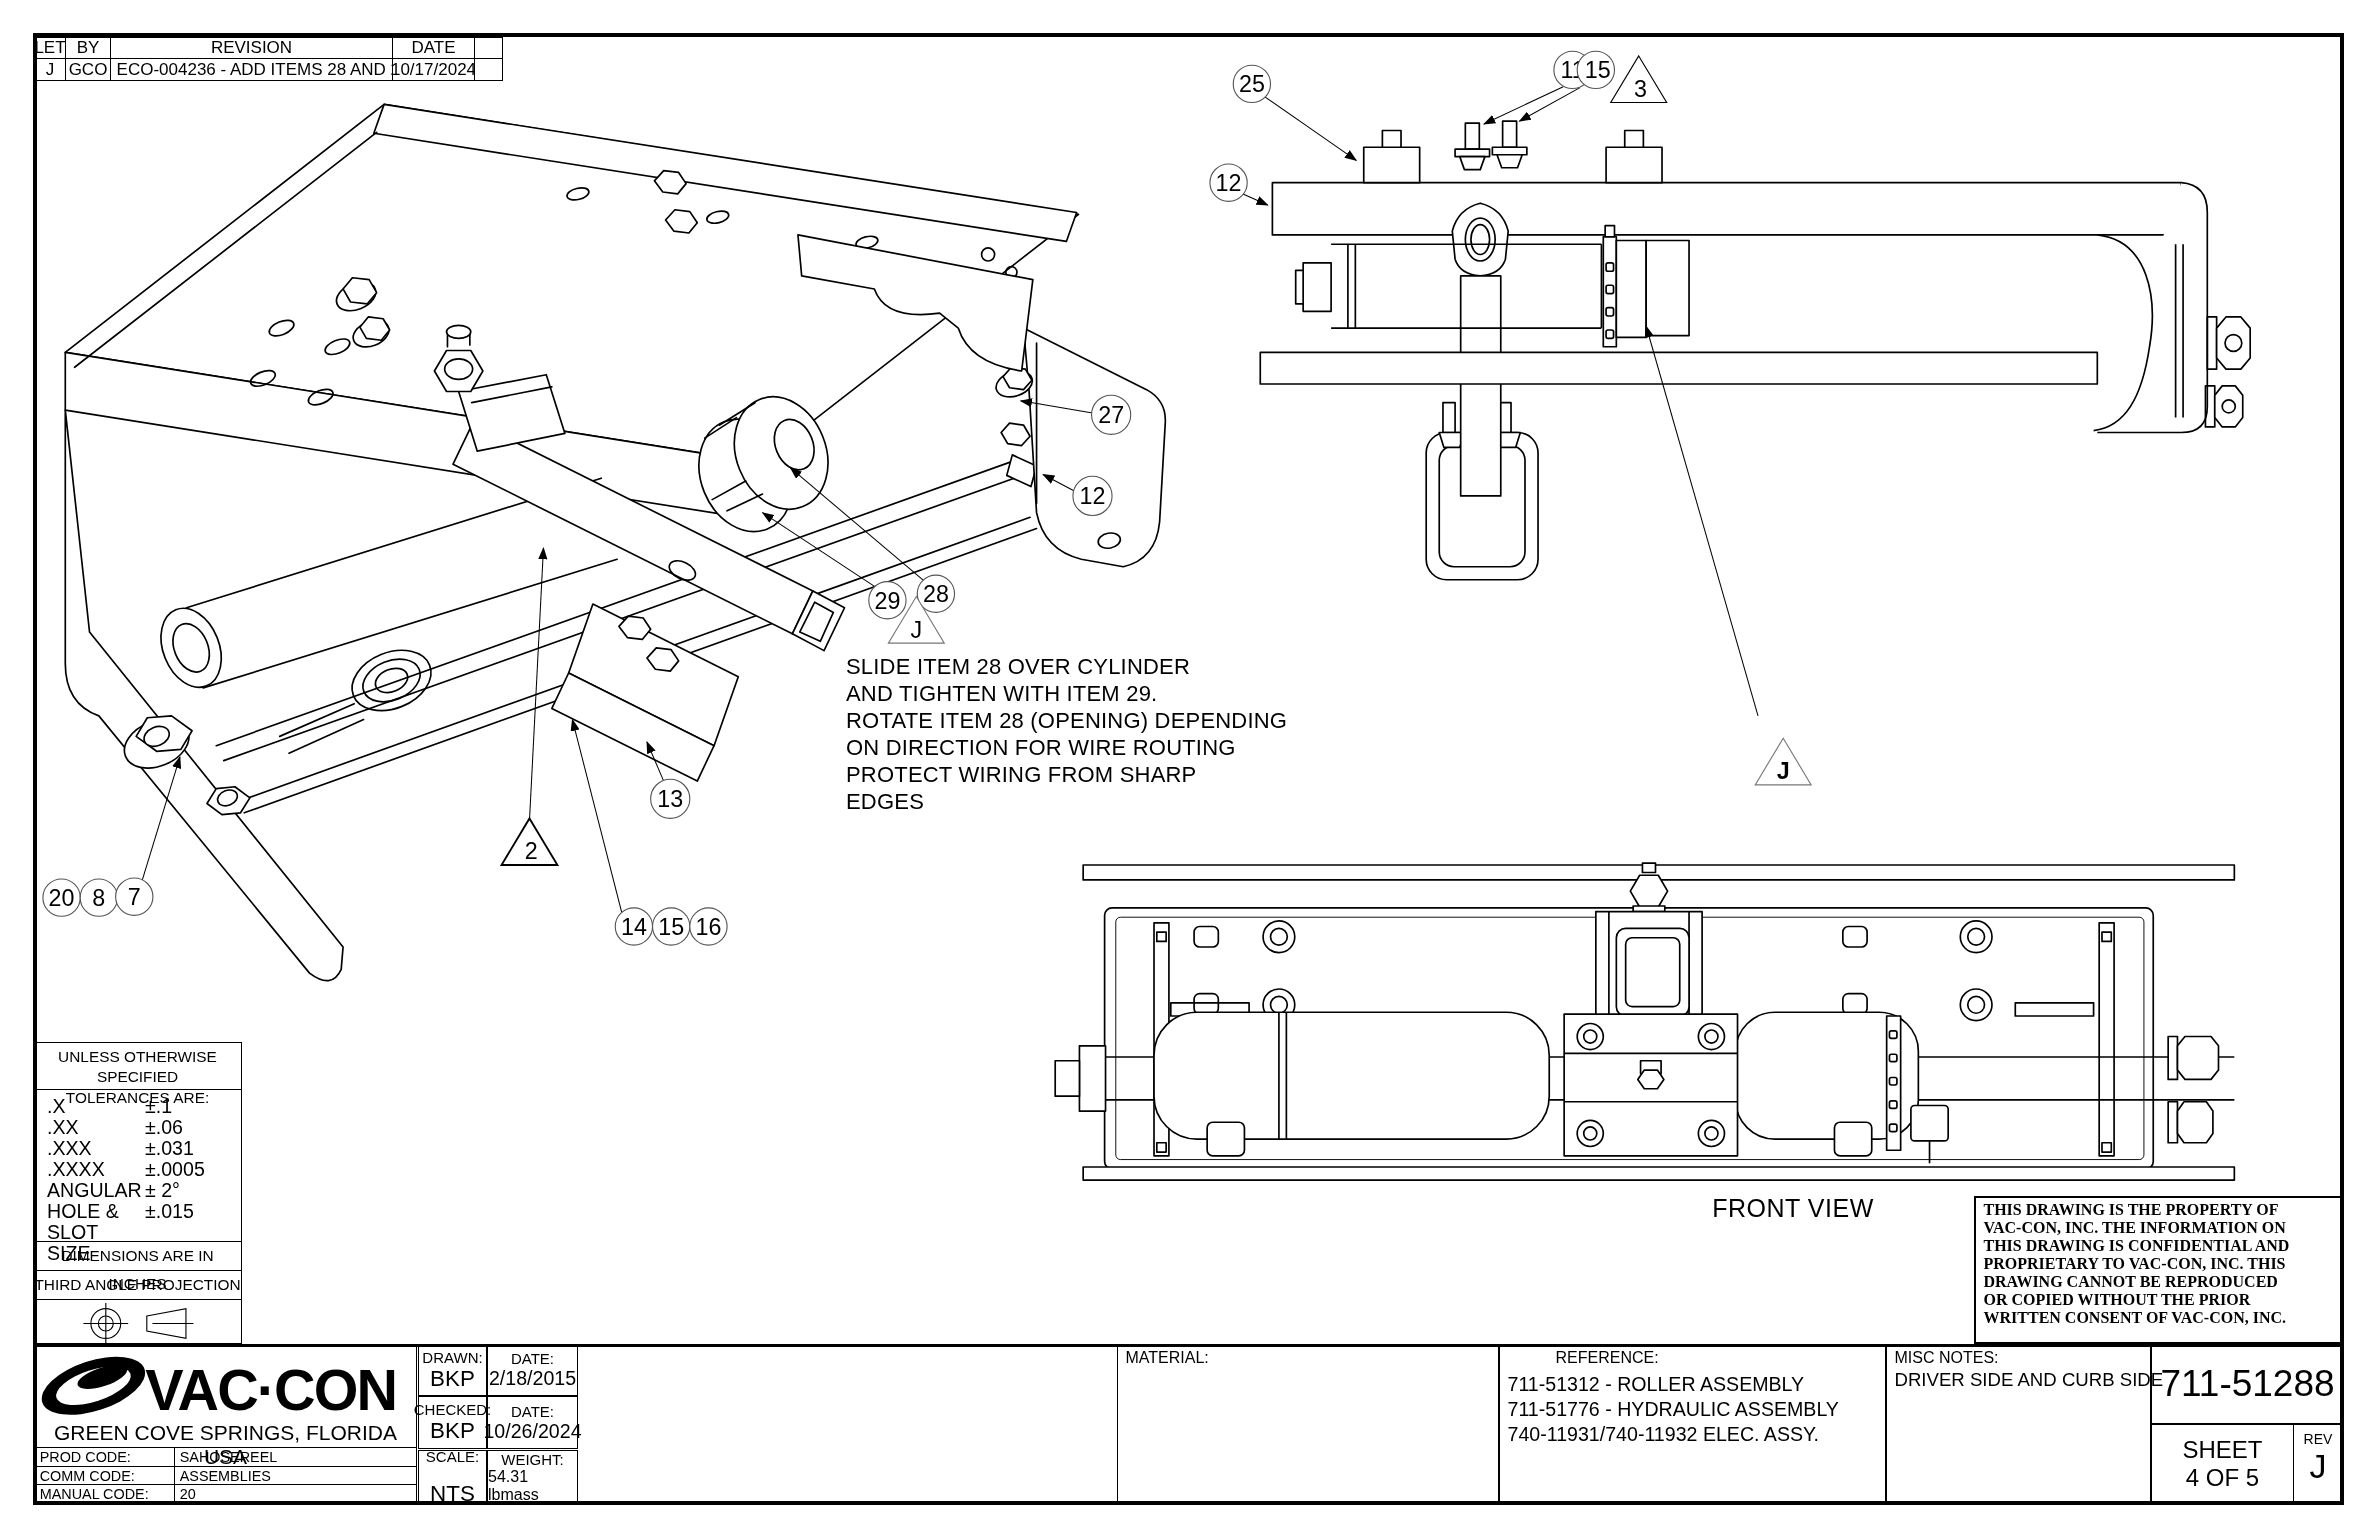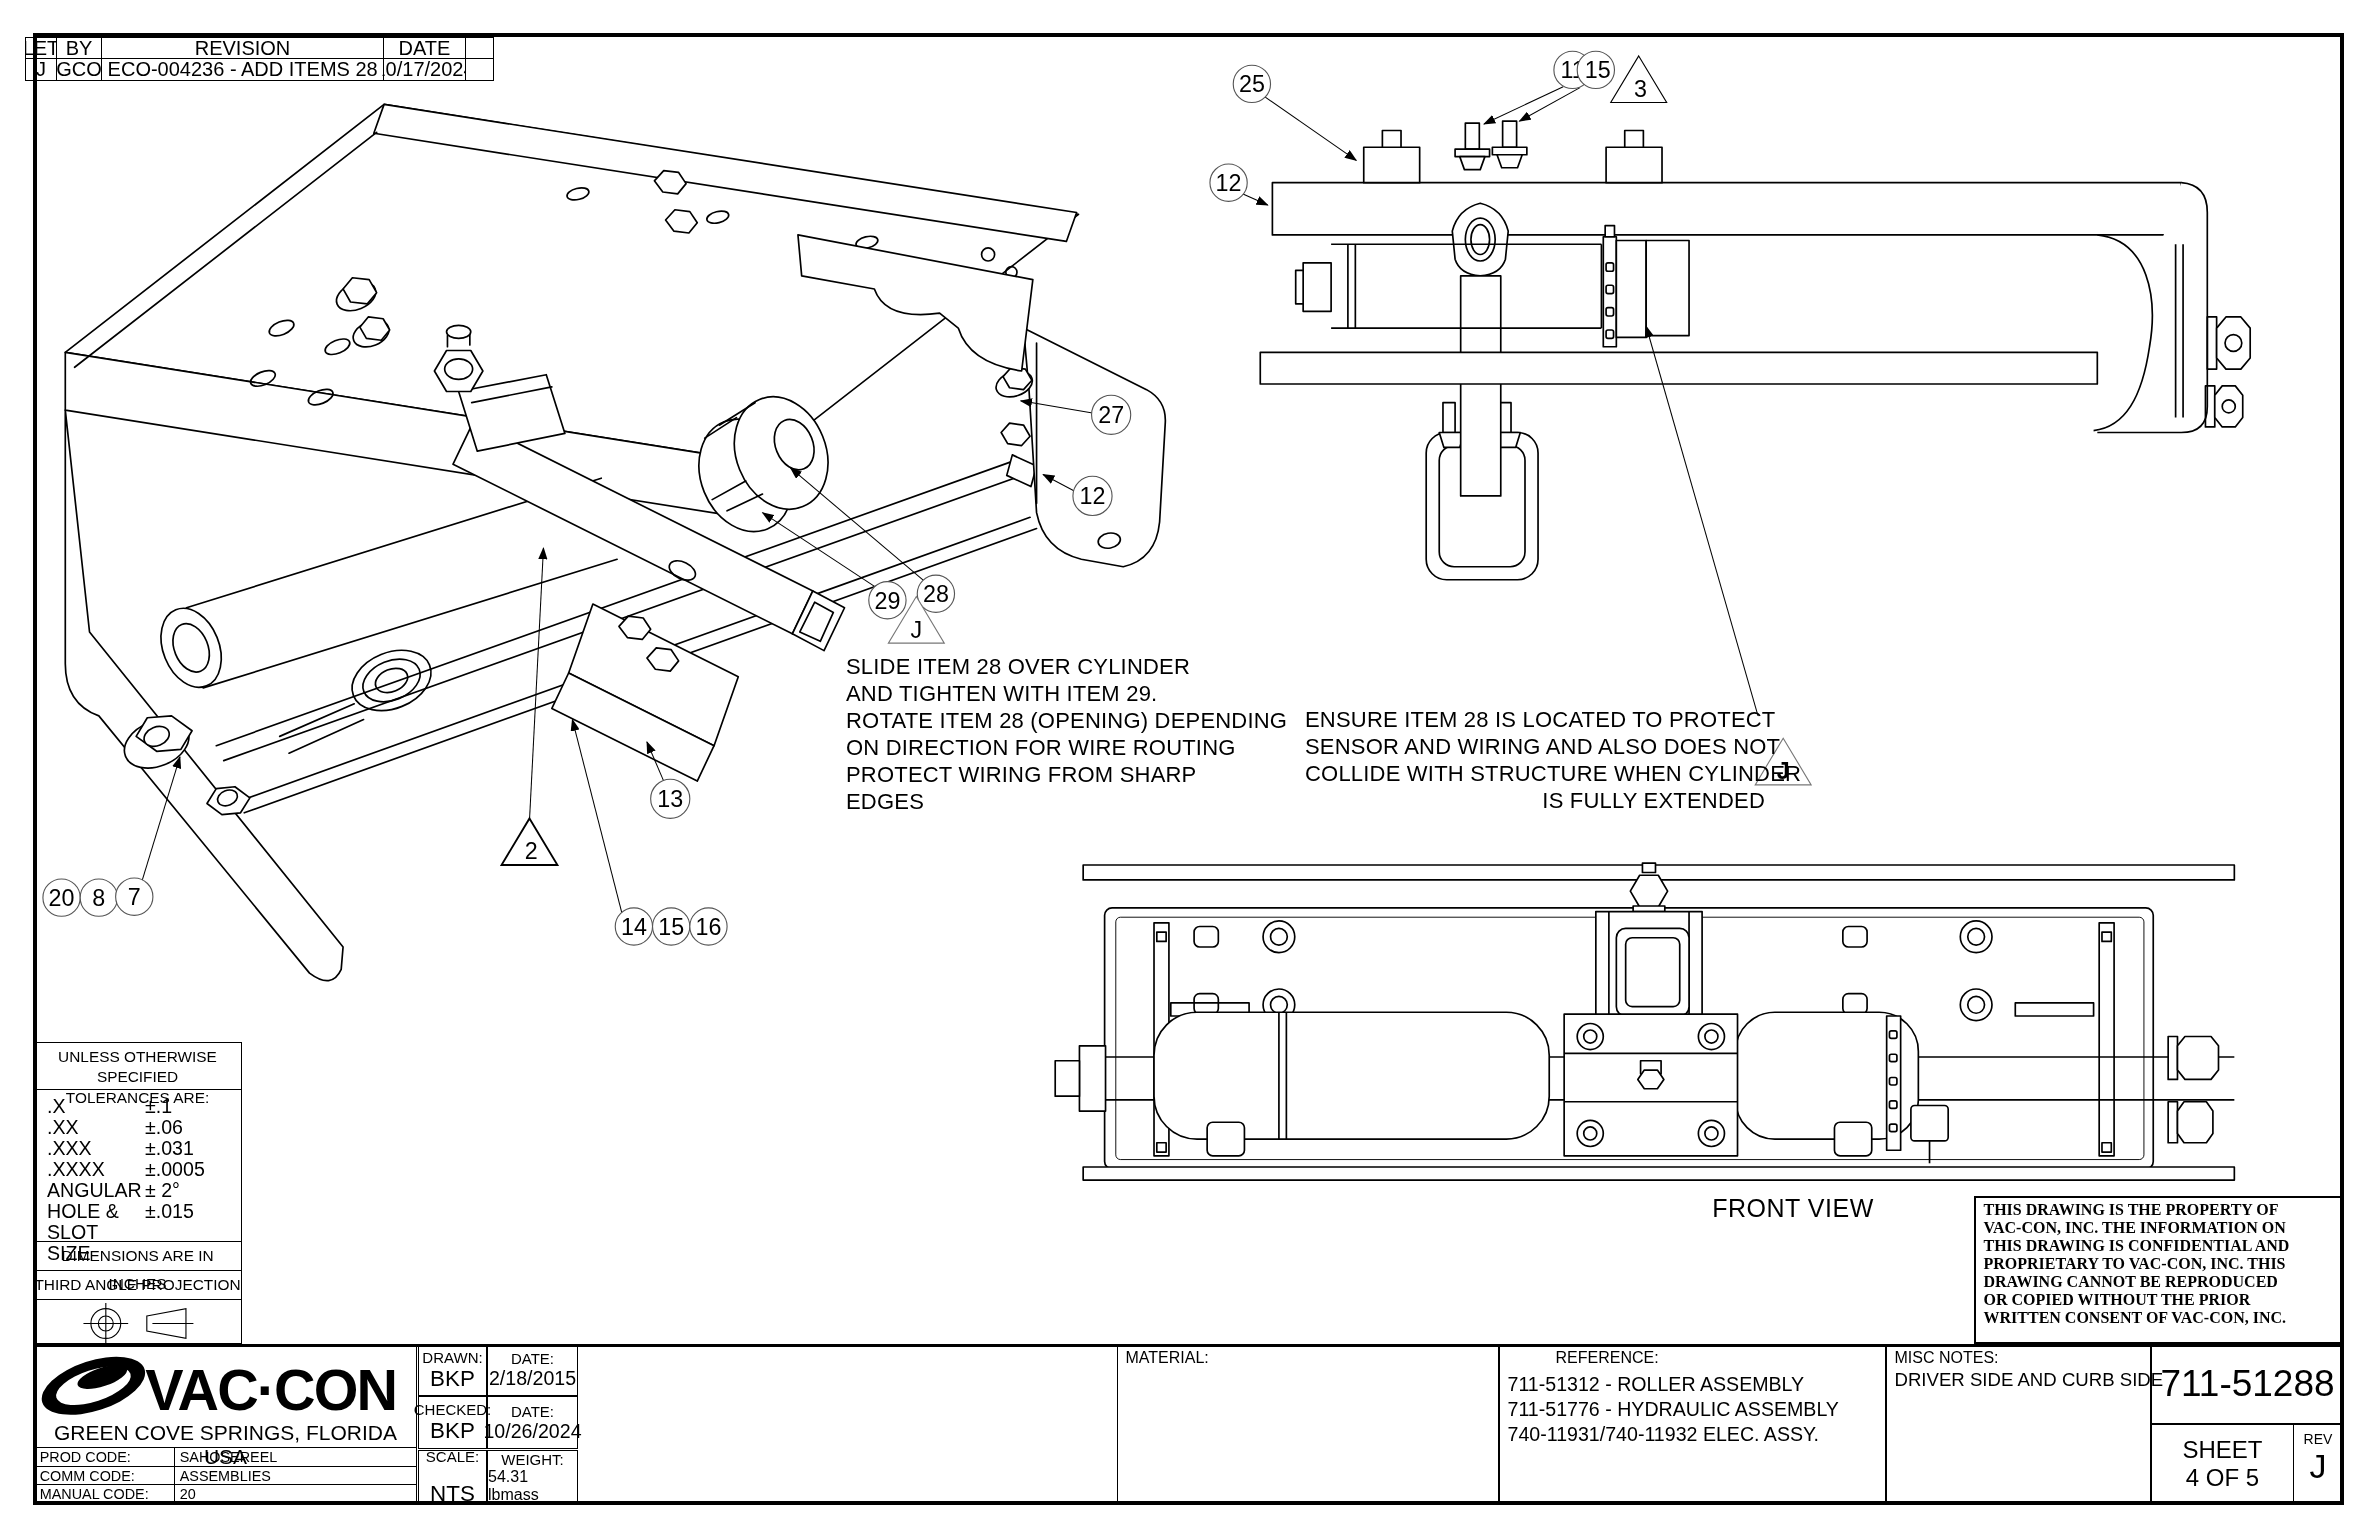--- a/index.html
+++ b/index.html
@@ -3,22 +3,22 @@
 <meta charset="utf-8">
 <style>
   html,body{margin:0;padding:0;background:#ffffff;}
   .sheet{position:relative;width:2377px;height:1538px;background:#fff;overflow:hidden;
          font-family:"Liberation Sans",sans-serif;color:#000;}
   .abs{position:absolute;}
   .sheet-border{left:33px;top:33px;width:2311px;height:1472px;border:4.7px solid #000;box-sizing:border-box;}
   svg text{font-family:"Liberation Sans",sans-serif;fill:#000;}
 
   
-  .rev-table{left:25px;top:37px;display:grid;grid-template-columns:31px 45px 282px 82px 28px;
-             grid-auto-rows:21.4px;font-size:20px;border-right:1.4px solid #000;border-bottom:1.4px solid #000;}
+  .rev-table{left:34px;top:37px;display:grid;grid-template-columns:31px 45px 282px 82px 28px;
+             grid-auto-rows:21.4px;font-size:17px;border-right:1.4px solid #000;border-bottom:1.4px solid #000;}
   .rev-table .c{border-left:1.4px solid #000;border-top:1.4px solid #000;display:flex;align-items:center;justify-content:center;white-space:nowrap;overflow:hidden;}
   .rev-table .c.left{justify-content:flex-start;padding-left:5.6px;}
 
   
   .note{font-size:22px;line-height:27px;letter-spacing:0.2px;white-space:nowrap;}
   .note-slide{left:846px;top:653px;}
   .note-ensure{left:1305px;top:706px;width:460px;text-align:right;}
   .front-label{left:1653px;top:1194px;width:280px;text-align:center;font-size:25px;letter-spacing:0.5px;}
 
   
@@ -390,26 +390,20 @@
   </div>
 
   <div class="abs note note-slide">
     <div>SLIDE ITEM 28 OVER CYLINDER</div>
     <div>AND TIGHTEN WITH ITEM 29.</div>
     <div>ROTATE ITEM 28 (OPENING) DEPENDING</div>
     <div>ON DIRECTION FOR WIRE ROUTING</div>
     <div>PROTECT WIRING FROM SHARP</div>
     <div>EDGES</div>
   </div>
-  <div class="abs note note-ensure">
-    <div>ENSURE ITEM 28 IS LOCATED TO PROTECT</div>
-    <div>SENSOR AND WIRING AND ALSO DOES NOT</div>
-    <div>COLLIDE WITH STRUCTURE WHEN CYLINDER</div>
-    <div>IS FULLY EXTENDED</div>
-  </div>
   <div class="abs front-label">FRONT VIEW</div>
 
   <div class="abs tol">
     <div class="hd">
       <div>UNLESS OTHERWISE SPECIFIED</div>
       <div>TOLERANCES ARE:</div>
     </div>
     <div class="rows">
       <div class="r">
           <span class="lab">.X</span>

